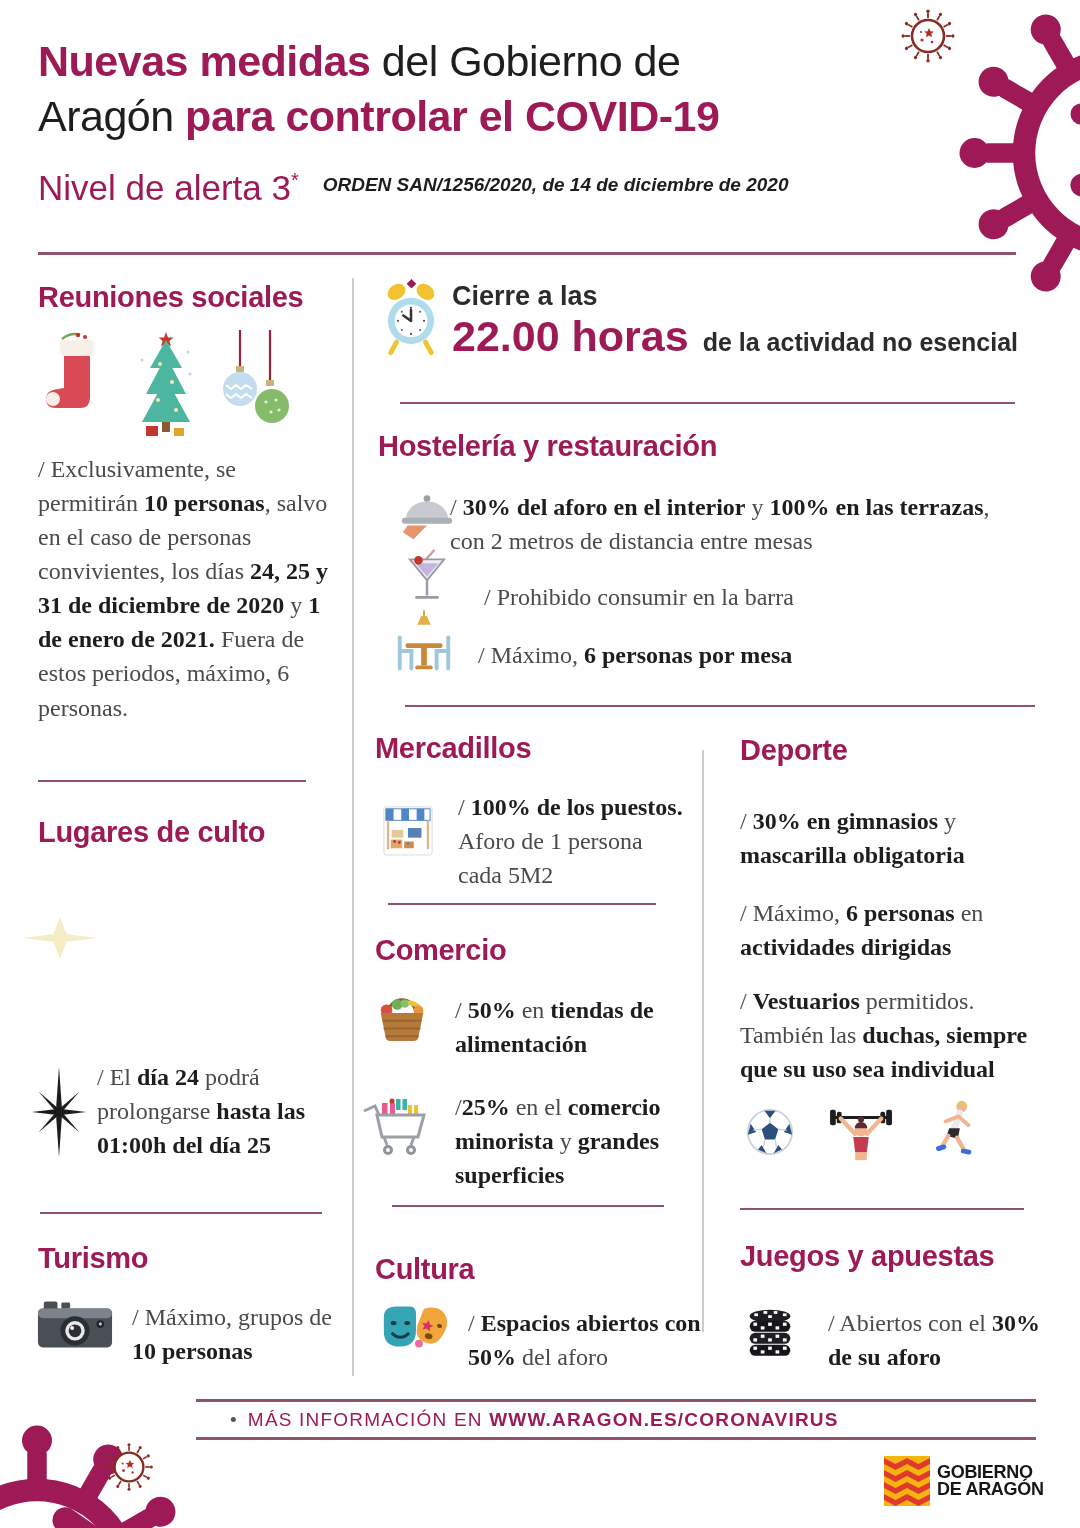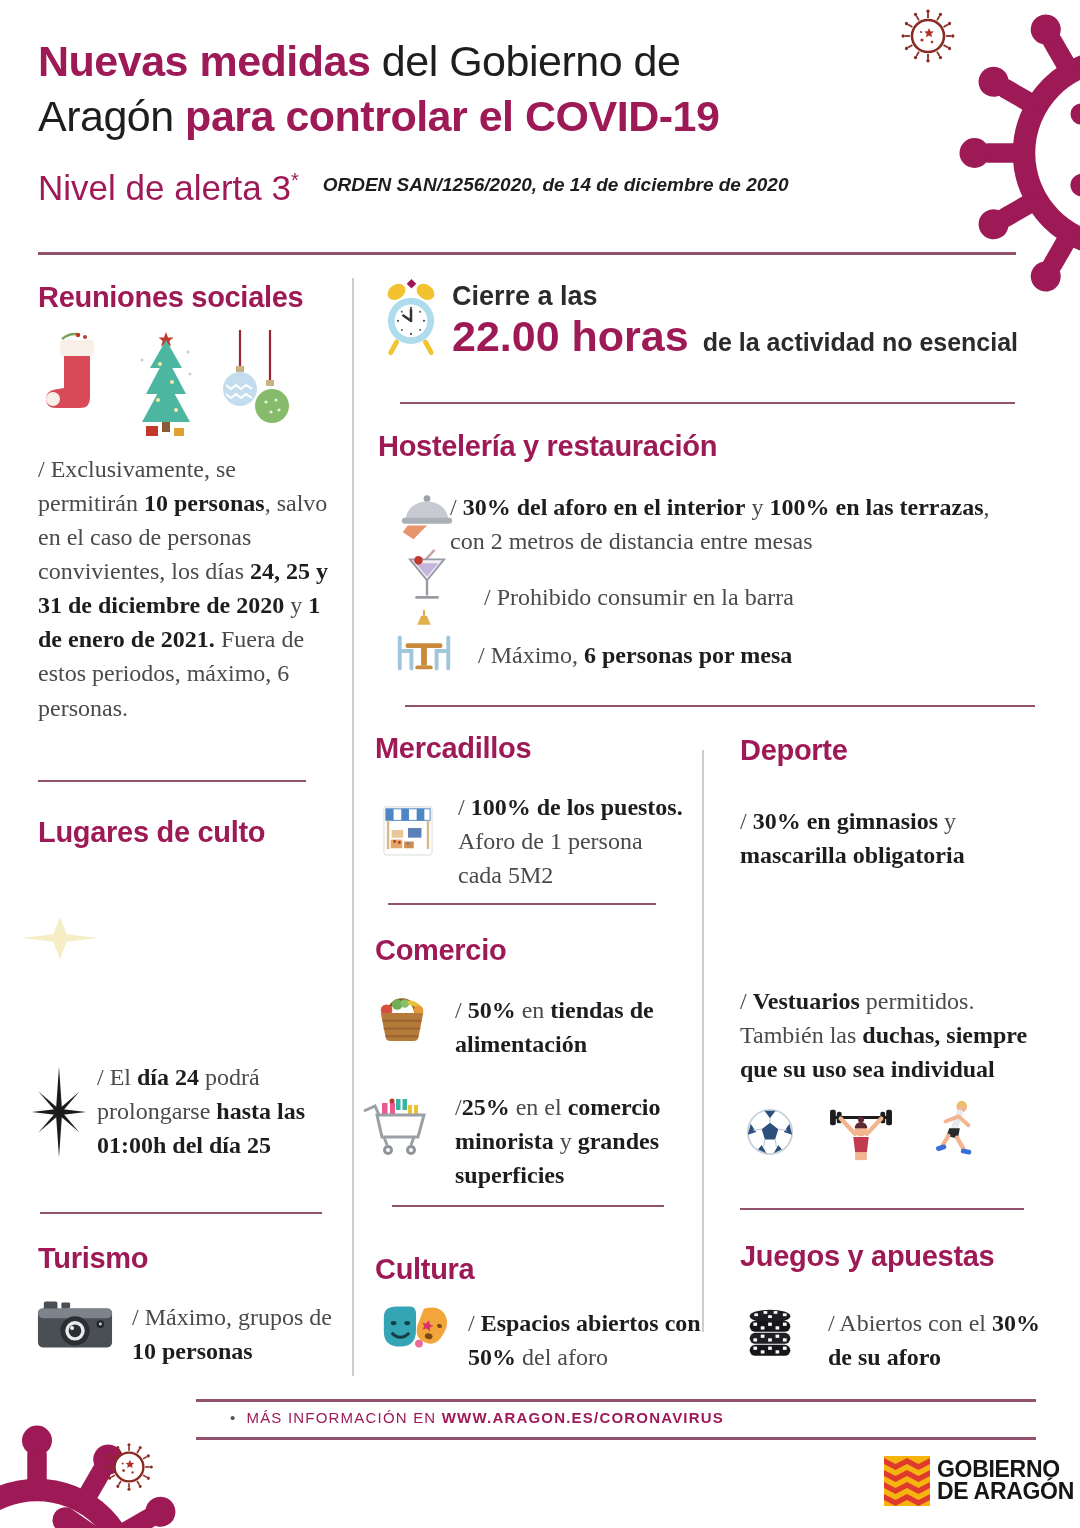--- a/index.html
+++ b/index.html
@@ -12,24 +12,24 @@
   .alert sup{font-size:20px;}
   .order{font-size:19px;font-style:italic;font-weight:700;color:#1d1d1d;margin-left:24px;padding-bottom:6px;}
   .h2{font-size:29px;font-weight:700;color:#9E1A56;letter-spacing:-.3px;}
   .body{font-size:24px;line-height:1.42;color:#4a4a4a;font-family:Liberation Serif, serif;}
   .body .b{font-weight:700;color:#1d1d1d;}
   .rule{position:absolute;height:2px;background:#7d3553;opacity:.85;}
   .vrule{position:absolute;width:2px;background:#cdcdcd;}
   .banner-l1{font-size:27px;font-weight:700;color:#2b2b2b;}
   .banner-time{font-size:43px;font-weight:700;color:#9E1A56;}
   .banner-suffix{font-size:25px;font-weight:700;color:#2b2b2b;padding-left:14px;}
-  .foot{font-size:15px;letter-spacing:1.2px;color:#9E1A56;font-weight:400;}
+  .foot{font-size:19px;letter-spacing:1.2px;color:#9E1A56;font-weight:400;}
   .foot .b{font-weight:700;}
   .foot .dot{color:#555;margin-right:10px;}
-  .logo-text{font-size:23px;line-height:.95;font-weight:700;color:#161616;letter-spacing:-.3px;}
+  .logo-text{font-size:18px;line-height:.95;font-weight:700;color:#161616;letter-spacing:-.3px;}
   .virus{color:#9E1A56;}
   .virus-sm{color:#8a2a23;}
   svg{display:block;}
 </style>
 </head>
 <body>
 
 <svg width="0" height="0" style="position:absolute">
   <defs>
     <g id="virus-big">
@@ -429,20 +429,21 @@
         <ellipse cx="62" cy="27" rx="2.6" ry="2" fill="#7a4a12"></ellipse>
         <ellipse cx="54" cy="40" rx="4" ry="3" fill="#7a4a12"></ellipse>
       </g>
       <circle cx="42" cy="47" r="4" fill="#e86ca0"></circle>
     </svg>
   </div>
   <div class="abs body" style="left:468px;top:1306px;width:235px;"><span>/ </span><span class="b">Espacios abiertos con 50%</span><span> del aforo</span></div>
 
   <div class="abs h2" style="left:740px;top:734px;">Deporte</div>
   <div class="abs body" style="left:740px;top:804px;width:302px;"><span>/ </span><span class="b">30% en gimnasios</span><span> y </span><span class="b">mascarilla obligatoria</span></div>
+  <div class="abs body" style="left:740px;top:896px;width:302px;"><span>/ Máximo, </span><span class="b">6 personas</span><span> en </span><span class="b">actividades dirigidas</span></div>
   <div class="abs body" style="left:740px;top:984px;width:308px;"><span>/ </span><span class="b">Vestuarios</span><span> permitidos. También las </span><span class="b">duchas, siempre que su uso sea individual</span></div>
 
   <div class="abs" style="left:746px;top:1108px;">
     <svg width="48" height="48" viewBox="0 0 52 52">
       <circle cx="26" cy="26" r="24" fill="#fff" stroke="#c9d2da" stroke-width="2"></circle>
       <polygon points="26,16 35,23 31.5,34 20.5,34 17,23" fill="#2c4f7c"></polygon>
       <polygon points="20,3 32,3 26,11" fill="#2c4f7c"></polygon>
       <polygon points="47,17 50,29 41,26" fill="#2c4f7c"></polygon>
       <polygon points="5,17 2,29 11,26" fill="#2c4f7c"></polygon>
       <polygon points="13,45 22,49 17,40" fill="#2c4f7c"></polygon>

